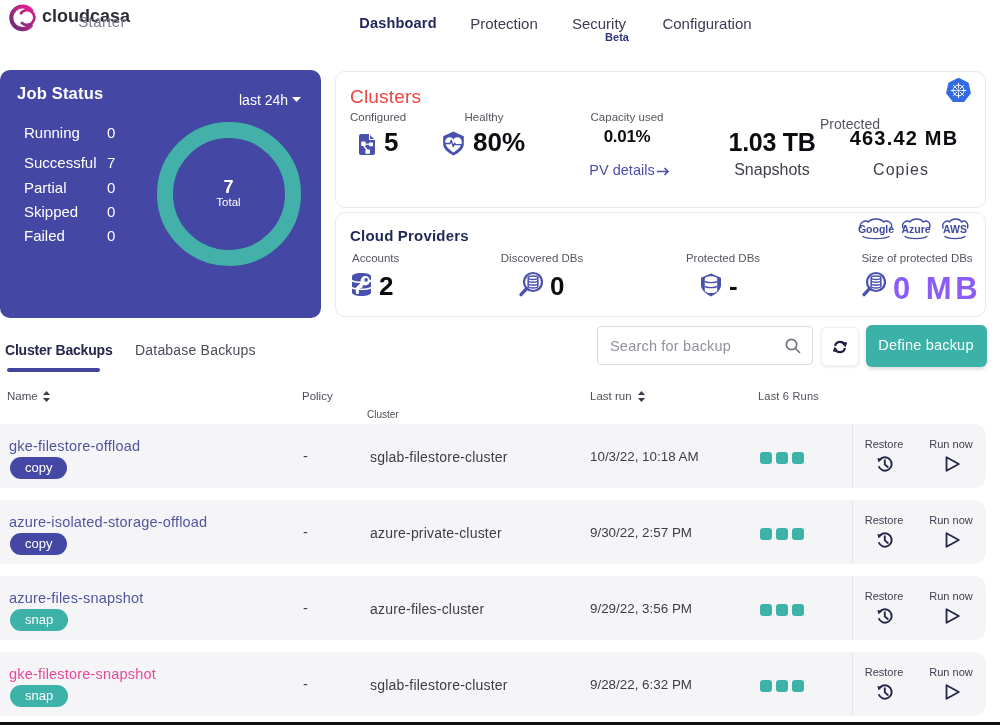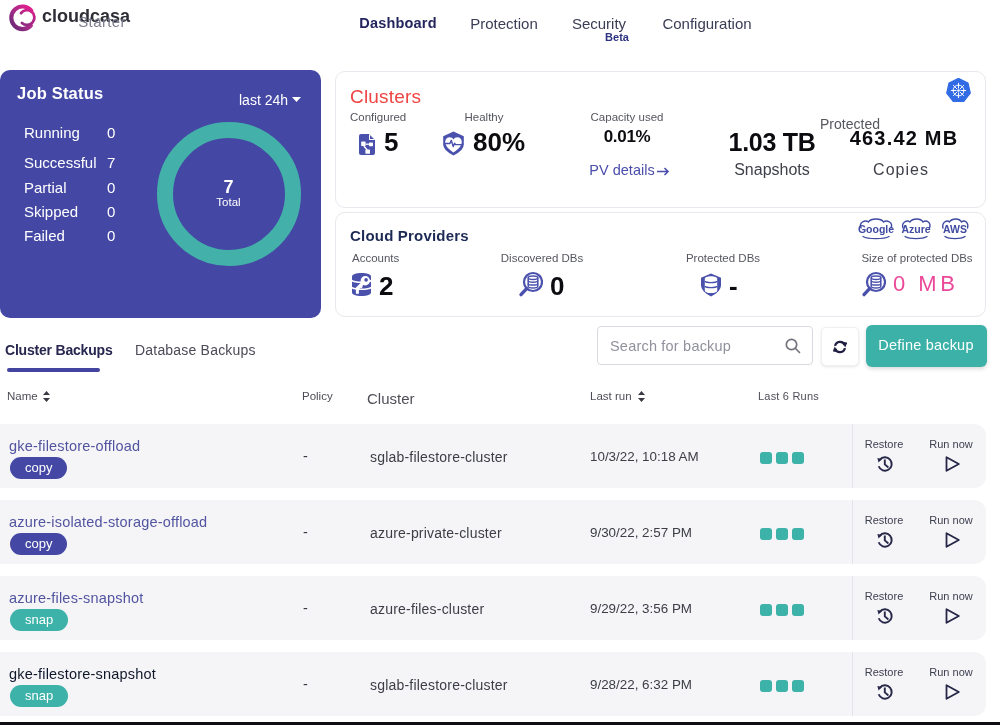--- a/index.html
+++ b/index.html
@@ -184,21 +184,21 @@
 <svg class="abs" style="left:860px;top:271px" width="26" height="28" viewBox="0 0 26 28">
   <circle cx="16" cy="11" r="9" fill="none" stroke="#4a51ad" stroke-width="2.2"></circle>
   <line x1="9.6" y1="17.6" x2="4" y2="23.6" stroke="#4a51ad" stroke-width="3.4" stroke-linecap="round"></line>
   <g stroke="#4a51ad" stroke-width="1.5" fill="none">
     <ellipse cx="16" cy="6.8" rx="4.8" ry="1.7"></ellipse>
     <path d="M11.2 6.8 L11.2 15.2 C11.2 16.1 13.3 16.9 16 16.9 C18.7 16.9 20.8 16.1 20.8 15.2 L20.8 6.8"></path>
     <path d="M11.2 9.6 C11.2 10.5 13.3 11.3 16 11.3 C18.7 11.3 20.8 10.5 20.8 9.6"></path>
     <path d="M11.2 12.4 C11.2 13.3 13.3 14.1 16 14.1 C18.7 14.1 20.8 13.3 20.8 12.4"></path>
   </g>
 </svg>
-<div class="abs" style="left:893px;top:271px;font-size:22px;font-weight:normal;color:#ec4899;letter-spacing:3.5px">0 MB</div>
+<div class="abs" style="left:893px;top:271px;font-size:31px;font-weight:bold;color:#8b5cf6;letter-spacing:3.5px">0 MB</div>
 
 <div class="abs" style="left:5px;top:342px;font-size:14px;font-weight:bold;color:#26264f;letter-spacing:-0.2px">Cluster Backups</div>
 <div class="abs" style="left:135px;top:342px;font-size:14px;color:#4b4b58;letter-spacing:0.2px">Database Backups</div>
 <div class="abs" style="left:7px;top:368px;width:93px;height:3.5px;background:#4343a0;border-radius:2px"></div>
 
 <div class="abs" style="left:597px;top:326px;width:216px;height:39px;border:1px solid #d9d9e0;border-radius:4px;background:#fff"></div>
 <div class="abs" style="left:610px;top:338px;font-size:14.5px;color:#90919c;letter-spacing:0.2px">Search for backup</div>
 <svg class="abs" style="left:785px;top:338px" width="16" height="16" viewBox="0 0 16 16">
   <circle cx="6.5" cy="6.5" r="5.2" fill="none" stroke="#74747e" stroke-width="1.7"></circle>
   <line x1="10.5" y1="10.5" x2="14.5" y2="14.5" stroke="#74747e" stroke-width="1.7" stroke-linecap="round"></line>
@@ -214,21 +214,21 @@
 
 <div class="abs" style="left:866px;top:325px;width:121px;height:42px;background:#3bb1a7;border-radius:6px;box-shadow:0 2px 4px rgba(0,0,0,0.15)"></div>
 <div class="abs c" style="left:926px;top:337px;font-size:14.5px;color:#fff;letter-spacing:0.2px">Define backup</div>
 
 <div class="abs" style="left:7px;top:390px;font-size:11.5px;color:#4e4e58">Name</div>
 <svg class="abs" style="left:42px;top:391px" width="9" height="11" viewBox="0 0 9 11">
   <path d="M4.5 0 L8 4 L1 4 Z" fill="#3a3a44"></path>
     <path d="M4.5 11 L8 7 L1 7 Z" fill="#3a3a44"></path>
 </svg>
 <div class="abs" style="left:302px;top:390px;font-size:11.5px;color:#4e4e58">Policy</div>
-<div class="abs" style="left:367px;top:390px;font-size:15px;color:#4e4e58">Cluster</div>
+<div class="abs" style="left:367px;top:409px;font-size:10px;color:#4e4e58">Cluster</div>
 <div class="abs" style="left:590px;top:390px;font-size:11.5px;color:#4e4e58">Last run</div>
 <svg class="abs" style="left:637px;top:391px" width="9" height="11" viewBox="0 0 9 11">
   <path d="M4.5 0 L8 4 L1 4 Z" fill="#3a3a44"></path>
     <path d="M4.5 11 L8 7 L1 7 Z" fill="#3a3a44"></path>
 </svg>
 <div class="abs" style="left:758px;top:390px;font-size:11px;color:#4e4e58;letter-spacing:0.2px">Last 6 Runs</div>
 
 <div class="abs" style="left:0;top:424px;width:986px;height:63.5px;background:#f5f5f8;border-radius:0 12px 12px 0"></div>
 <div class="abs" style="left:9px;top:438px;font-size:14.5px;color:#5254a0;letter-spacing:0.2px">gke-filestore-offload</div>
 <div class="abs" style="left:10px;top:457px;height:22px;background:#4448a4;border-radius:11px;color:#fff;font-size:13px;line-height:22px;padding:0 15px">copy</div>
@@ -283,21 +283,21 @@
 <svg class="abs" style="left:875px;top:606px" width="20" height="20" viewBox="-10 -10 20 20">
     <path d="M -6.30 2.29 A 6.7 6.7 0 1 0 -5.28 -4.12" stroke="#262748" stroke-width="1.9" fill="none"></path>
     <path d="M -7.6 -6.1 L -2.9 -5.0 L -6.5 -1.4 Z" fill="#262748"></path>
     <path d="M -0.2 -4.4 L -0.2 0.4 L 3.4 3.4" stroke="#262748" stroke-width="1.9" fill="none"></path>
   </svg>
 <div class="abs c" style="left:951px;top:590px;font-size:11px;color:#3f4050">Run now</div>
 <svg class="abs" style="left:944px;top:607px" width="18" height="18" viewBox="0 0 18 18">
     <path d="M 2.5 2.2 L 14.8 9 L 2.5 15.8 Z" stroke="#262748" stroke-width="1.8" fill="none" stroke-linejoin="round"></path>
   </svg>
 <div class="abs" style="left:0;top:652px;width:986px;height:63.5px;background:#f5f5f8;border-radius:0 12px 12px 0"></div>
-<div class="abs" style="left:9px;top:666px;font-size:14.5px;color:#0f172a;letter-spacing:0.2px">gke-filestore-snapshot</div>
+<div class="abs" style="left:9px;top:666px;font-size:14.5px;color:#ec4899;letter-spacing:0.2px">gke-filestore-snapshot</div>
 <div class="abs" style="left:10px;top:685px;height:22px;background:#3db2a9;border-radius:11px;color:#fff;font-size:13px;line-height:22px;padding:0 15px">snap</div>
 <div class="abs" style="left:303px;top:676px;font-size:14.5px;color:#3a3a42">-</div>
 <div class="abs" style="left:370px;top:677px;font-size:14px;color:#3c3d46;letter-spacing:0.2px">sglab-filestore-cluster</div>
 <div class="abs" style="left:590px;top:677px;font-size:13.4px;color:#3c3d46;letter-spacing:0px">9/28/22, 6:32 PM</div>
 <div class="abs" style="left:760px;top:680px;width:12px;height:12px;background:#3db2a9;border-radius:3px"></div>
 <div class="abs" style="left:776px;top:680px;width:12px;height:12px;background:#3db2a9;border-radius:3px"></div>
 <div class="abs" style="left:792px;top:680px;width:12px;height:12px;background:#3db2a9;border-radius:3px"></div>
 <div class="abs" style="left:852px;top:652px;width:1px;height:63.5px;background:#e4e4ea"></div>
 <div class="abs c" style="left:884px;top:666px;font-size:11px;color:#3f4050">Restore</div>
 <svg class="abs" style="left:875px;top:682px" width="20" height="20" viewBox="-10 -10 20 20">

